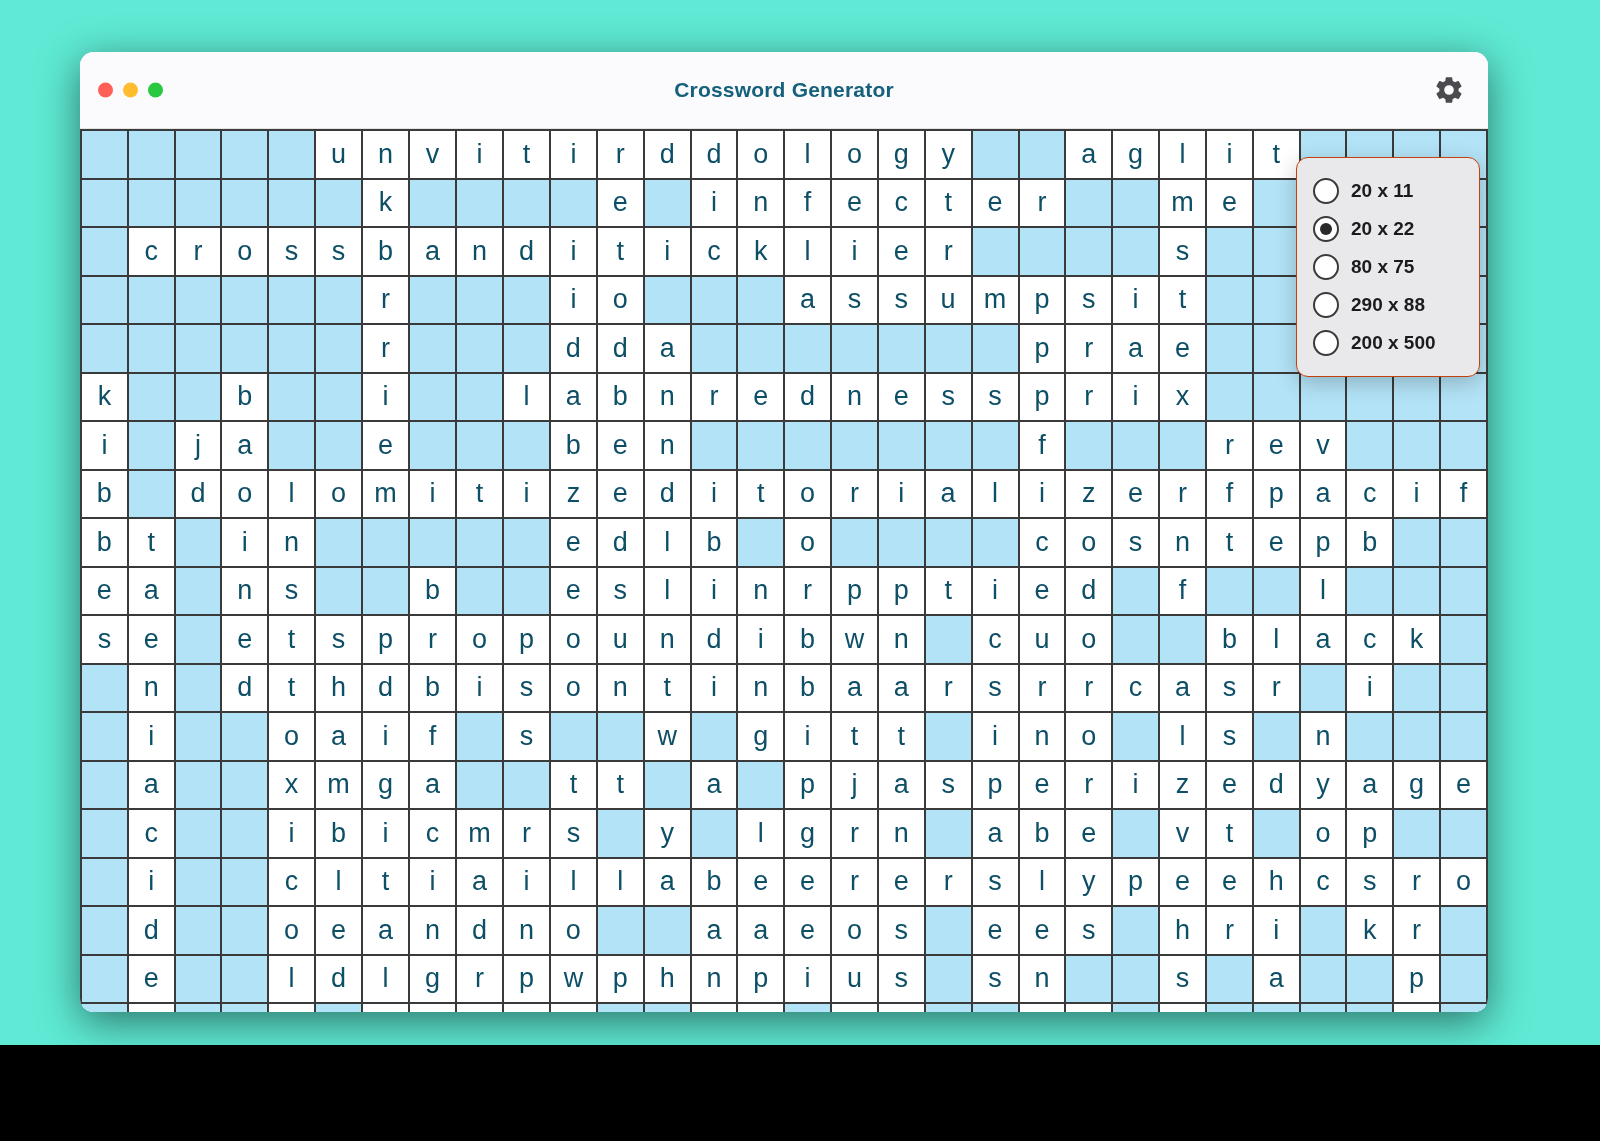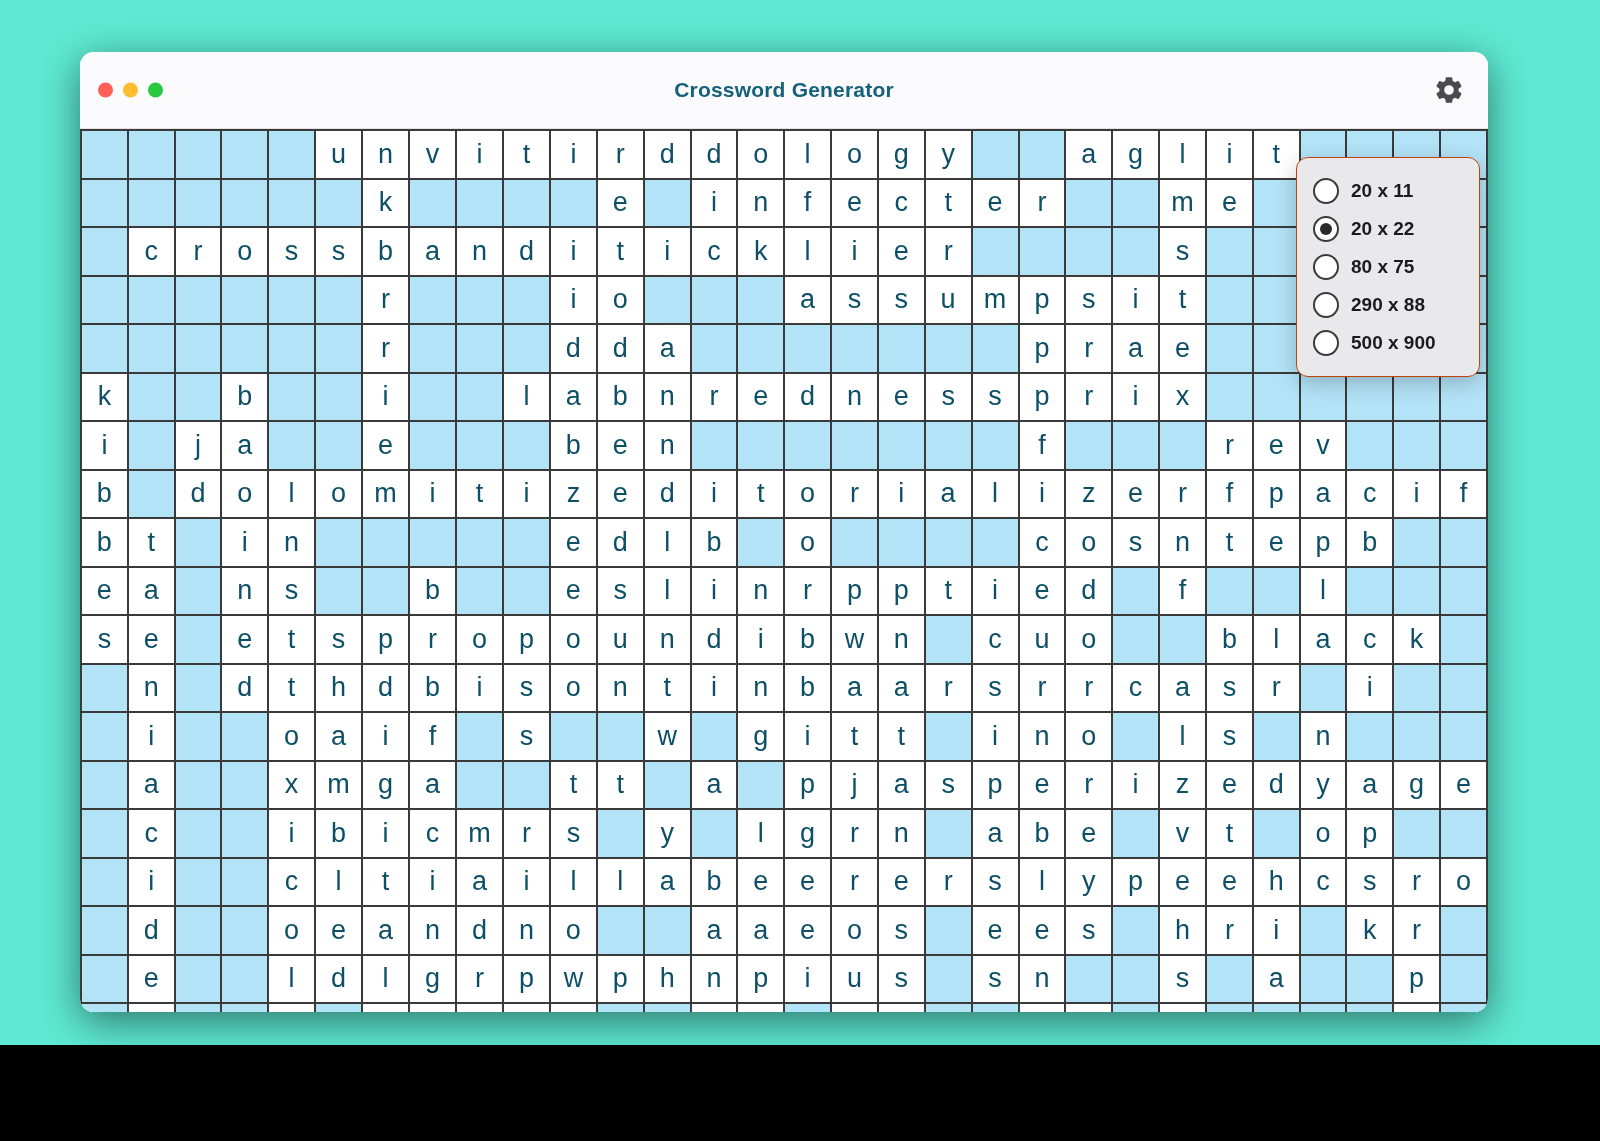--- a/index.html
+++ b/index.html
@@ -791,19 +791,19 @@
         <div class="opt">
           <span class="radio"></span>
           <span class="opt-label">80 x 75</span>
         </div>
         <div class="opt">
           <span class="radio"></span>
           <span class="opt-label">290 x 88</span>
         </div>
         <div class="opt">
           <span class="radio"></span>
-          <span class="opt-label">500 x 900</span>
+          <span class="opt-label">200 x 500</span>
         </div>
       </div>
     </div>
 
   </div>
 </div>
 
 </body></html>

